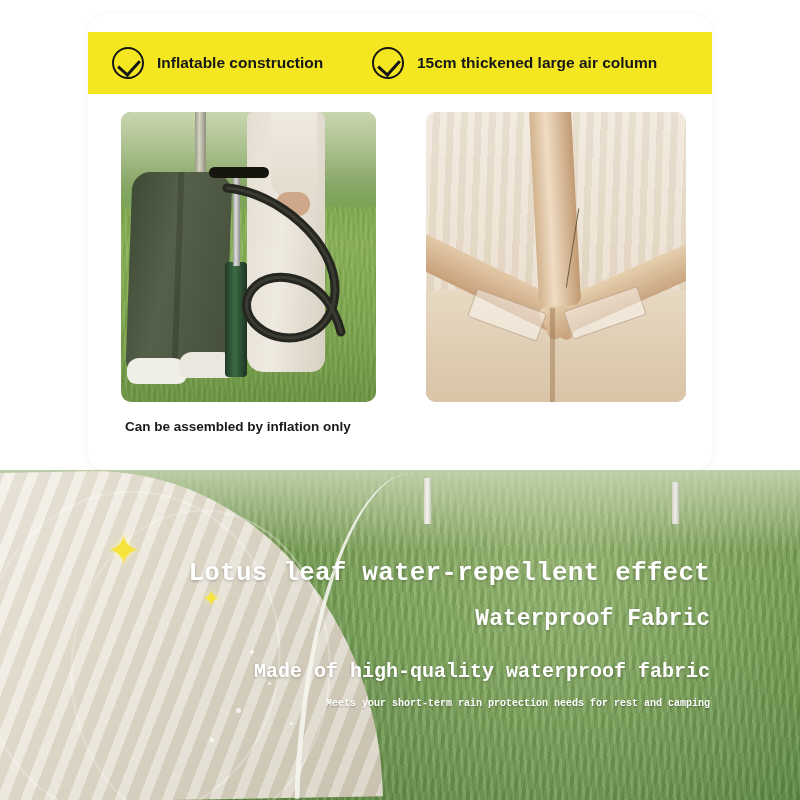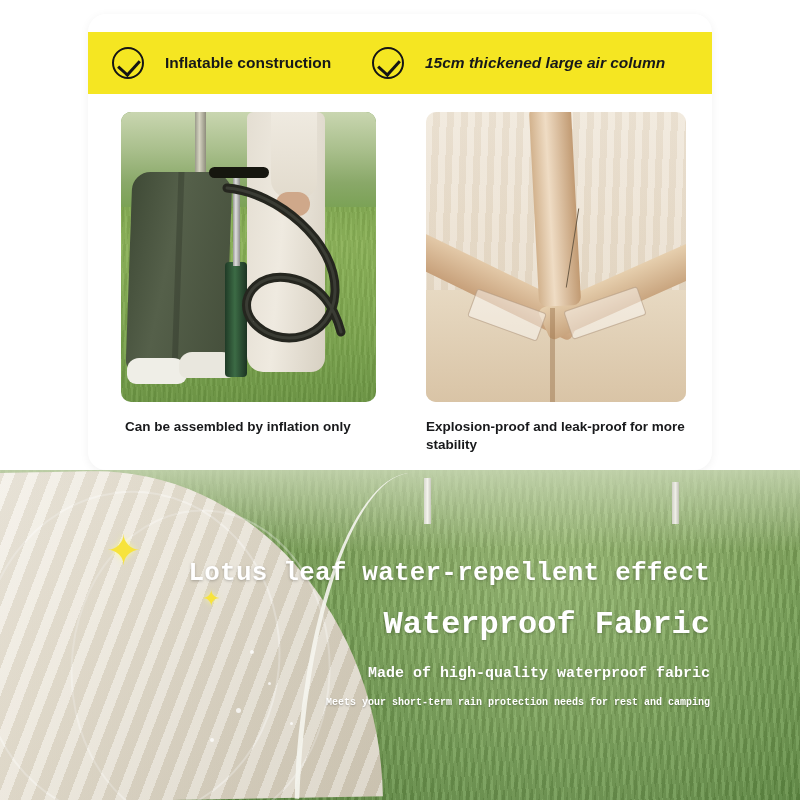--- a/index.html
+++ b/index.html
@@ -30,24 +30,23 @@
     left: 0; top: 18px;
     width: 624px; height: 62px;
     background: #f5e622;
     display: flex;
     align-items: center;
   }
   .feature {
     display: flex;
     align-items: center;
     height: 62px;
-    gap: 8px;
   }
   .feature.one { margin-left: 24px; width: 250px; }
-  .feature.two { margin-left: 10px; font-style: italic; }
+  .feature.two { margin-left: 10px; }
   .check-circle {
     width: 32px; height: 32px;
     border: 2.5px solid #151515;
     border-radius: 50%;
     position: relative;
     flex: none;
   }
   .check-circle::after {
     content: "";
     position: absolute;
@@ -313,28 +312,28 @@
   }
   .headline1 {
     font-size: 26px;
     font-weight: bold;
     color: #ffffff;
     letter-spacing: .2px;
     text-shadow: 0 1px 3px rgba(0,0,0,.25);
   }
   .headline2 {
     margin-top: 18px;
-    font-size: 32px;
+    font-size: 23px;
     font-weight: bold;
     color: #ffffff;
     text-shadow: 0 1px 3px rgba(0,0,0,.25);
   }
   .subline {
-    margin-top: 22px;
-    font-size: 15px;
+    margin-top: 28px;
+    font-size: 20px;
     font-weight: bold;
     color: #ffffff;
     text-shadow: 0 1px 3px rgba(0,0,0,.25);
   }
   .fineline {
     margin-top: 15px;
     font-size: 10px;
     font-weight: bold;
     color: #ffffff;
     text-shadow: 0 1px 2px rgba(0,0,0,.3);
@@ -393,21 +392,20 @@
           <div class="tent"></div>
           <div class="tent-floor"></div>
           <div class="tent-left-beam"></div>
           <div class="tent-right-beam"></div>
           <div class="tent-col"></div>
           <div class="tent-seam"></div>
           <div class="patch p1"></div>
           <div class="patch p2"></div>
           <div class="wire"></div>
         </div>
-        <div class="photo-caption">Explosion-proof and leak-proof for more stability</div>
       </div>
 
     </div>
   </div>
 
   <div class="bottom">
     <div class="bottom-grass"></div>
     <div class="bg-blur-top"></div>
     <div class="pole1"></div>
     <div class="pole2"></div>

